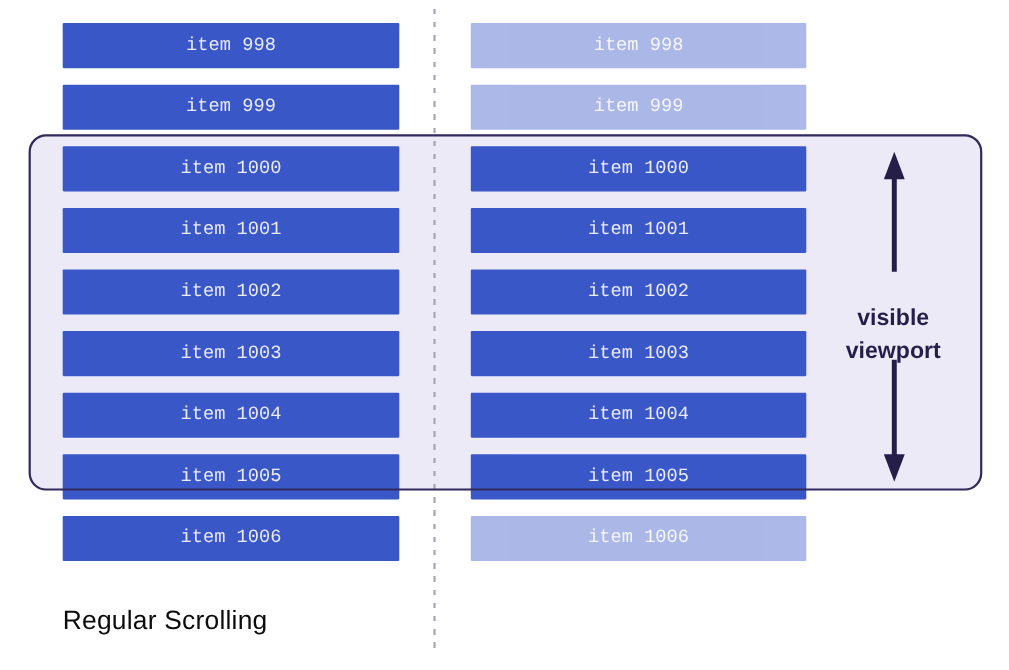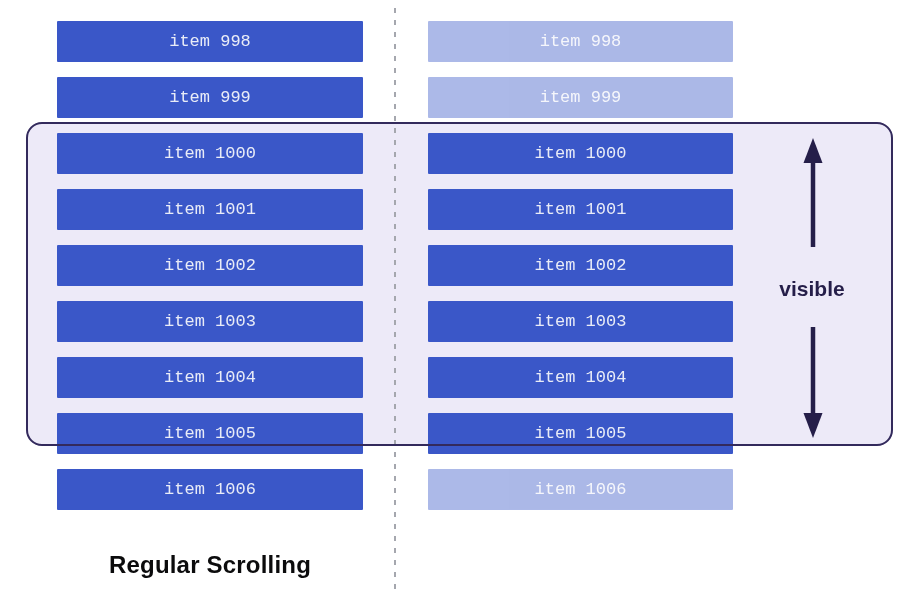--- a/index.html
+++ b/index.html
@@ -29,22 +29,22 @@
     display:flex;align-items:center;justify-content:center;
     font-size:17px;line-height:1;border-radius:1px;
   }
   .item-bar.faded{opacity:0.42;}
   .arrow-svg{position:absolute;left:795px;top:132px;z-index:5;color:var(--ink);}
   .vp-label{
     position:absolute;left:747px;top:254px;width:130px;z-index:5;text-align:center;
     font-size:21px;font-weight:700;line-height:30px;color:var(--ink);margin-top:20px;
   }
   .caption{
-    position:absolute;top:551px;z-index:3;text-align:center;
-    font-size:24px;font-weight:700;color:var(--caption-text);letter-spacing:0.2px;
+    position:absolute;top:551px;z-index:3;
+    font-size:24px;font-weight:400;color:var(--caption-text);letter-spacing:0.2px;
   }
   .caption.left{left:57px;width:306px;}
   .caption.right{left:428px;width:305px;}
 </style>
 </head>
 <body>
 
 <div class="canvas">
 
   <div class="vp-fill"></div>
@@ -78,17 +78,18 @@
 
   <svg class="arrow-svg" width="36" height="312" viewBox="0 0 36 312">
     <line x1="18" y1="29" x2="18" y2="115" stroke="currentColor" stroke-width="4.5"></line>
     <polygon points="18,6 8.5,31 27.5,31" fill="currentColor"></polygon>
     <line x1="18" y1="195" x2="18" y2="283" stroke="currentColor" stroke-width="4.5"></line>
     <polygon points="18,306 8.5,281 27.5,281" fill="currentColor"></polygon>
   </svg>
 
   <div class="vp-label">
     <div>visible</div>
+    <div>viewport</div>
   </div>
 
   <div class="caption left">Regular Scrolling</div>
 
 </div>
 
 </body></html>

